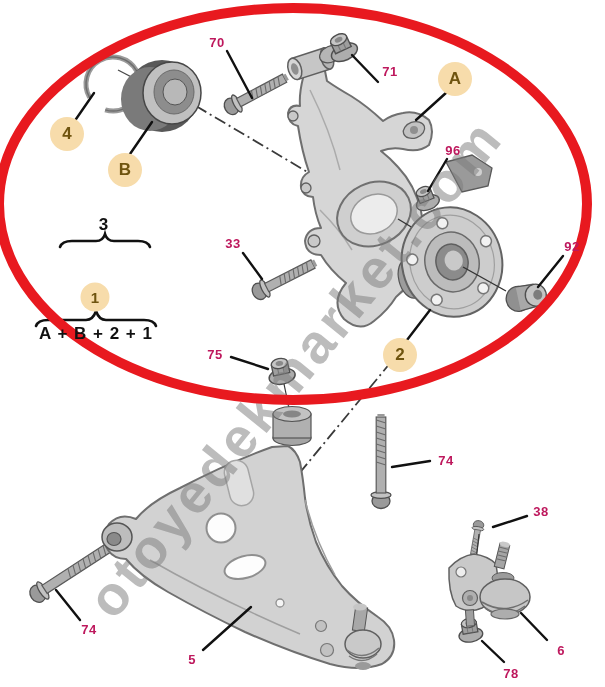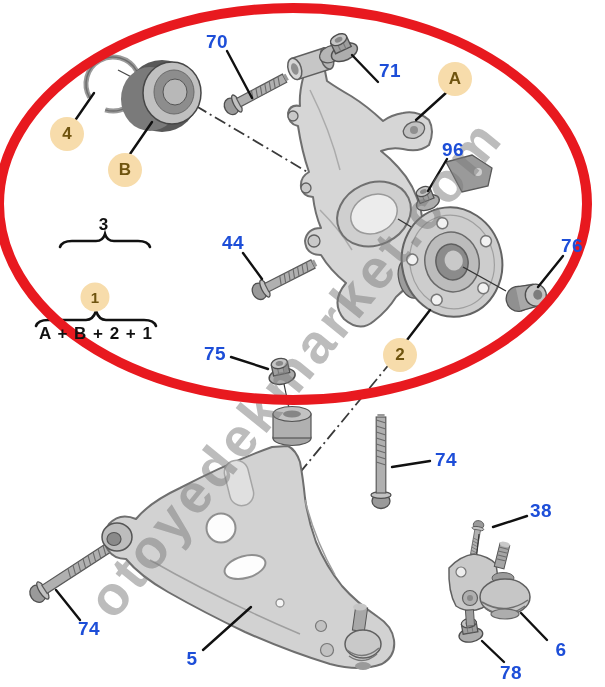--- a/index.html
+++ b/index.html
@@ -11,21 +11,21 @@
   #parts-layer{z-index:1;}
   .watermark{
     position:absolute;left:295px;top:368px;z-index:2;
     transform:translate(-50%,-50%) rotate(-51deg);
     font-size:55px;font-weight:bold;letter-spacing:4px;white-space:nowrap;
     color:rgba(122,122,122,0.5);
   }
   #overlay-layer{z-index:3;}
   .callout{
     position:absolute;z-index:4;transform:translate(-50%,-50%);
-    font-size:19px;font-weight:bold;color:#1d4ed8;letter-spacing:.5px;white-space:nowrap;
+    font-size:13px;font-weight:bold;color:#be185d;letter-spacing:.5px;white-space:nowrap;
   }
   .badge{
     position:absolute;z-index:4;transform:translate(-50%,-50%);
     width:34px;height:34px;border-radius:50%;
     background:#f7dcab;color:#6f540f;font-weight:bold;font-size:17px;
     display:flex;align-items:center;justify-content:center;
   }
   .badge.small{width:29px;height:29px;font-size:15px;}
   .formula{
     position:absolute;z-index:4;transform:translate(-50%,-50%);
@@ -242,26 +242,26 @@
   </svg>
 
   <div class="watermark">otoyedekmarket.com</div>
 
   <svg id="overlay-layer" class="layer" width="605" height="687" viewBox="0 0 605 687">
     <ellipse cx="293" cy="204" rx="294" ry="196" fill="none" stroke="#e8191f" stroke-width="10"></ellipse>
   </svg>
 
   <div class="callout" style="left:217px;top:42px;">70</div>
   <div class="callout" style="left:390px;top:71px;">71</div>
-  <div class="callout" style="left:233px;top:243px;">44</div>
+  <div class="callout" style="left:233px;top:243px;">33</div>
   <div class="callout" style="left:453px;top:150px;">96</div>
   <div class="callout" style="left:446px;top:460px;">74</div>
   <div class="callout" style="left:89px;top:629px;">74</div>
   <div class="callout" style="left:215px;top:354px;">75</div>
-  <div class="callout" style="left:572px;top:246px;">76</div>
+  <div class="callout" style="left:572px;top:246px;">92</div>
   <div class="callout" style="left:541px;top:511px;">38</div>
   <div class="callout" style="left:511px;top:673px;text-align:center;">78</div>
   <div class="callout" style="left:192px;top:659px;">5</div>
   <div class="callout" style="left:561px;top:650px;">6</div>
 
   <div class="badge" style="left:67px;top:134px;">4</div>
   <div class="badge" style="left:125px;top:170px;">B</div>
   <div class="badge" style="left:455px;top:79px;">A</div>
   <div class="badge" style="left:400px;top:355px;">2</div>
   <div class="badge small" style="left:95px;top:297px;">1</div>

